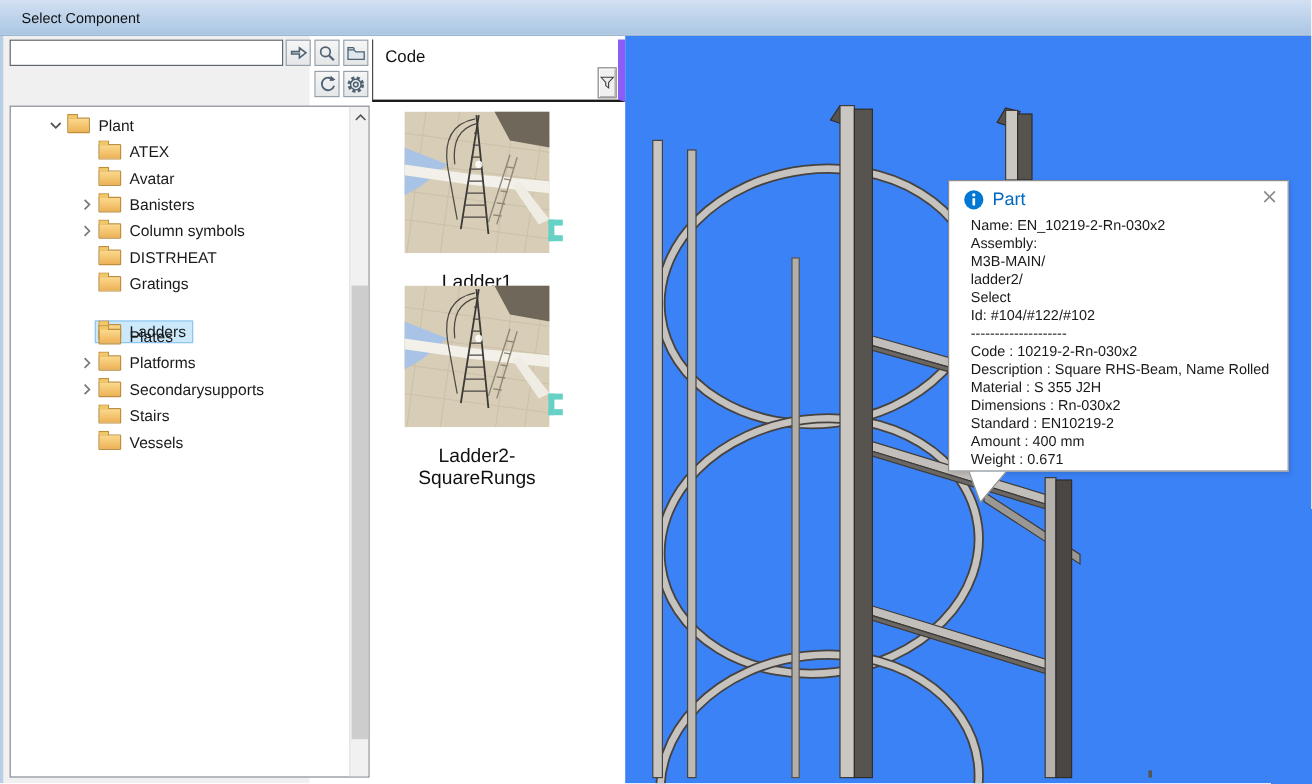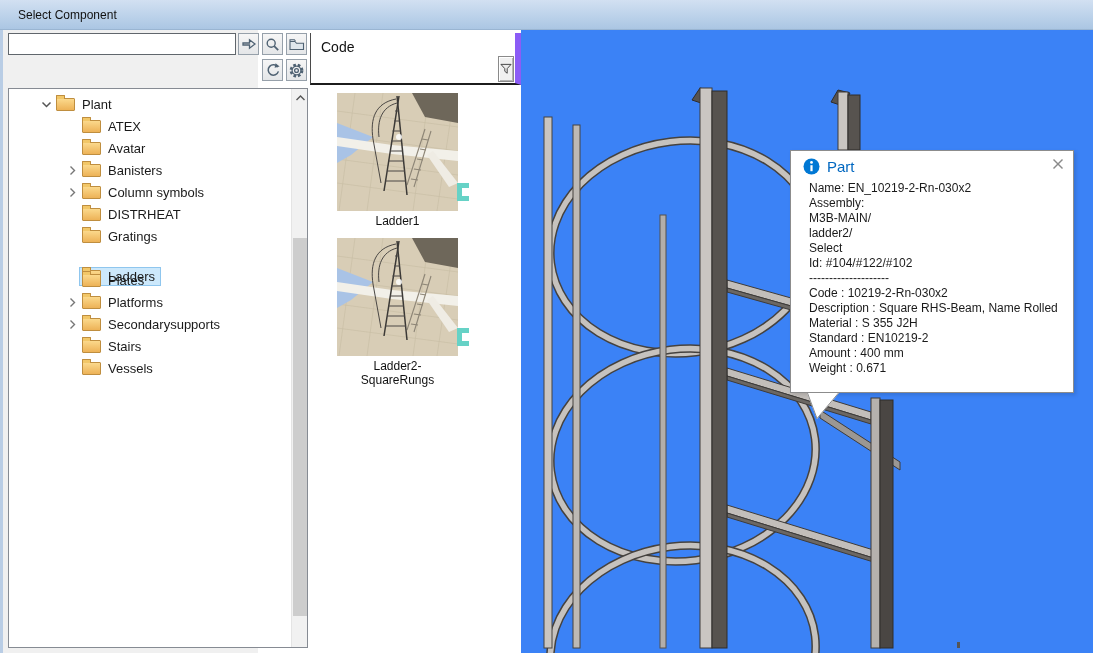--- a/index.html
+++ b/index.html
@@ -51,21 +51,21 @@
   .col-header{position:absolute;left:0;top:3px;width:211px;height:52px;background:#fff;
     border-left:1px solid #4a4a4a;border-right:6px solid #8b5cf6;border-bottom:2px solid #1c1c1c;}
   .col-header .htxt{position:absolute;left:10px;top:6px;font-size:14px;color:#111;}
   .filter-btn{position:absolute;right:1px;bottom:1px;width:16px;height:26px;background:#f0f0f0;
     border:1px solid #8a8a8a;box-shadow:inset 1px 1px 0 #fff,inset -1px -1px 0 #b4b4b4;
     display:flex;align-items:center;justify-content:center;padding:0;}
   .citem{position:absolute;left:27px;width:121px;}
   .citem .thumb{position:relative;width:121px;height:118px;overflow:visible;}
   .badge{position:absolute;right:-11px;bottom:10px;width:12px;height:18px;
     border-left:5px solid #66d2c6;border-top:5px solid #66d2c6;border-bottom:5px solid #66d2c6;}
-  .clabel{width:121px;text-align:center;font-size:12px;margin-top:3px;color:#111;}
+  .clabel{width:121px;text-align:center;font-size:16px;margin-top:16px;color:#111;}
 
   
   .viewport{position:absolute;left:521px;top:30px;width:572px;height:623px;background:#3b82f6;}
 
   
   .tooltip{position:absolute;left:269px;top:120px;width:284px;height:243px;background:#fff;
     border:1px solid #8c8c8c;box-shadow:2px 2px 4px rgba(0,0,0,.13);}
   .tooltip .trow-title{position:absolute;left:12px;top:7px;display:flex;align-items:center;gap:7px;}
   .tooltip .ptitle{font-size:15px;color:#0067c0;}
   .tooltip .close{position:absolute;right:9px;top:7px;width:12px;height:12px;border:none;background:none;
@@ -434,20 +434,21 @@
         <div>Name: EN_10219-2-Rn-030x2</div>
         <div>Assembly:</div>
         <div>M3B-MAIN/</div>
         <div>ladder2/</div>
         <div>Select</div>
         <div>Id: #104/#122/#102</div>
         <div>--------------------</div>
         <div>Code : 10219-2-Rn-030x2</div>
         <div>Description : Square RHS-Beam, Name Rolled</div>
         <div>Material : S 355 J2H</div>
+        <div>Dimensions : Rn-030x2</div>
         <div>Standard : EN10219-2</div>
         <div>Amount : 400 mm</div>
         <div>Weight : 0.671</div>
       </div>
       <div class="tail">
         <svg width="32" height="27" viewBox="0 0 32 27">
           <polygon points="0,0 32,0 10,26" fill="#ffffff"></polygon>
           <path d="M0.5,0 L10,25.5 L31.5,0" fill="none" stroke="#8c8c8c" stroke-width="1"></path>
         </svg>
       </div>

